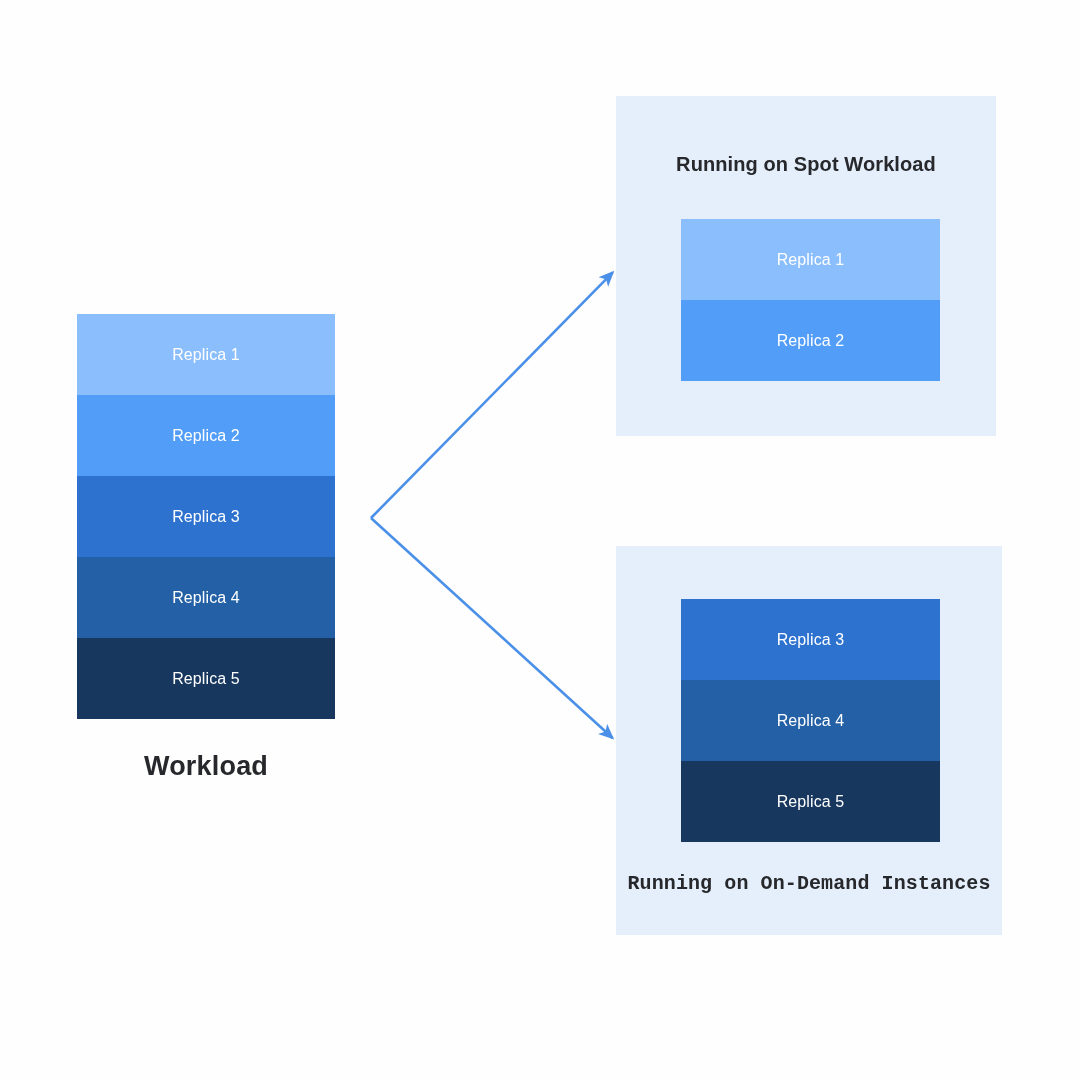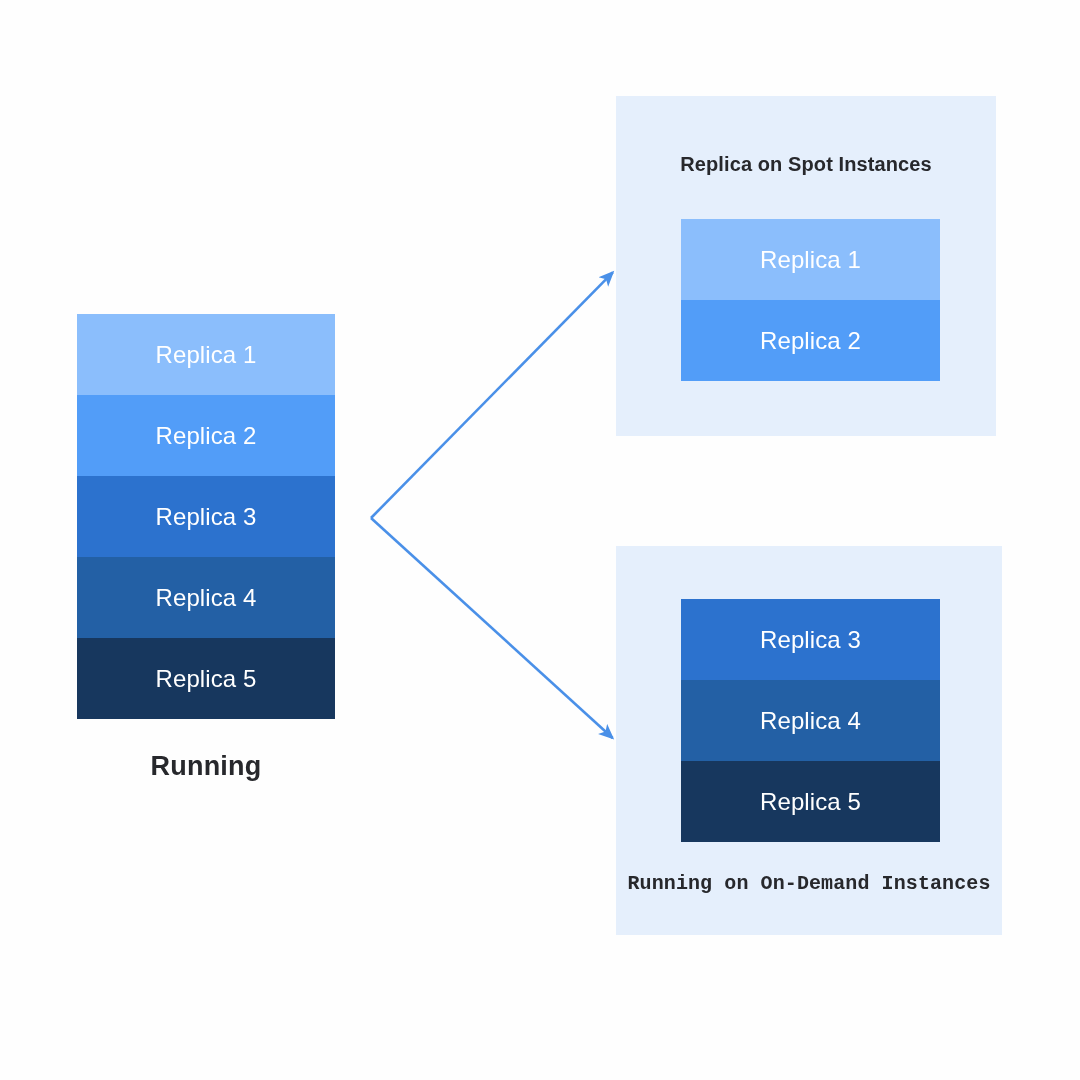--- a/index.html
+++ b/index.html
@@ -30,21 +30,21 @@
     width: 258px;
     display: flex;
     flex-direction: column;
   }
   .replica {
     height: 81px;
     display: flex;
     align-items: center;
     justify-content: center;
     color: #ffffff;
-    font-size: 24px;
+    font-size: 16px;
     font-family: "Liberation Sans", sans-serif;
     font-weight: 400;
     letter-spacing: 0.1px;
     box-sizing: border-box;
   }
   .workload-label {
     position: absolute;
     left: 0;
     top: 437px;
     width: 258px;
@@ -119,35 +119,35 @@
         <div class="replica" style="background: rgb(44, 114, 206);">
           <span>Replica 3</span>
         </div>
         <div class="replica" style="background: rgb(35, 96, 165);">
           <span>Replica 4</span>
         </div>
         <div class="replica" style="background: rgb(23, 55, 94);">
           <span>Replica 5</span>
         </div>
       </div>
-    <div class="workload-label">Running</div>
+    <div class="workload-label">Workload</div>
   </div>
 
   <svg id="connectors" viewBox="0 0 1080 1080">
     <defs>
       <marker id="arrowhead" markerWidth="7" markerHeight="7" refX="5.2" refY="3" orient="auto" markerUnits="strokeWidth">
         <path d="M0,0.4 L6,3 L0,5.6 L1.5,3 Z" fill="#4a90e8"></path>
       </marker>
     </defs>
     <path id="conn-spot" d="M371,518 L612.8,272.3" fill="none" stroke="#4a90e8" stroke-width="2.6" marker-end="url(#arrowhead)"></path>
     <path id="conn-ondemand" d="M371,518 L612.6,738.0" fill="none" stroke="#4a90e8" stroke-width="2.6" marker-end="url(#arrowhead)"></path>
   </svg>
 
   <div class="panel" id="panel-spot">
-    <div class="panel-title">Replica on Spot Instances</div>
+    <div class="panel-title">Running on Spot Workload</div>
     <div class="panel-stack" id="spot-stack">
         <div class="replica" style="background: rgb(139, 190, 252);">
           <span>Replica 1</span>
         </div>
         <div class="replica" style="background: rgb(82, 157, 248);">
           <span>Replica 2</span>
         </div>
       </div>
   </div>
 

